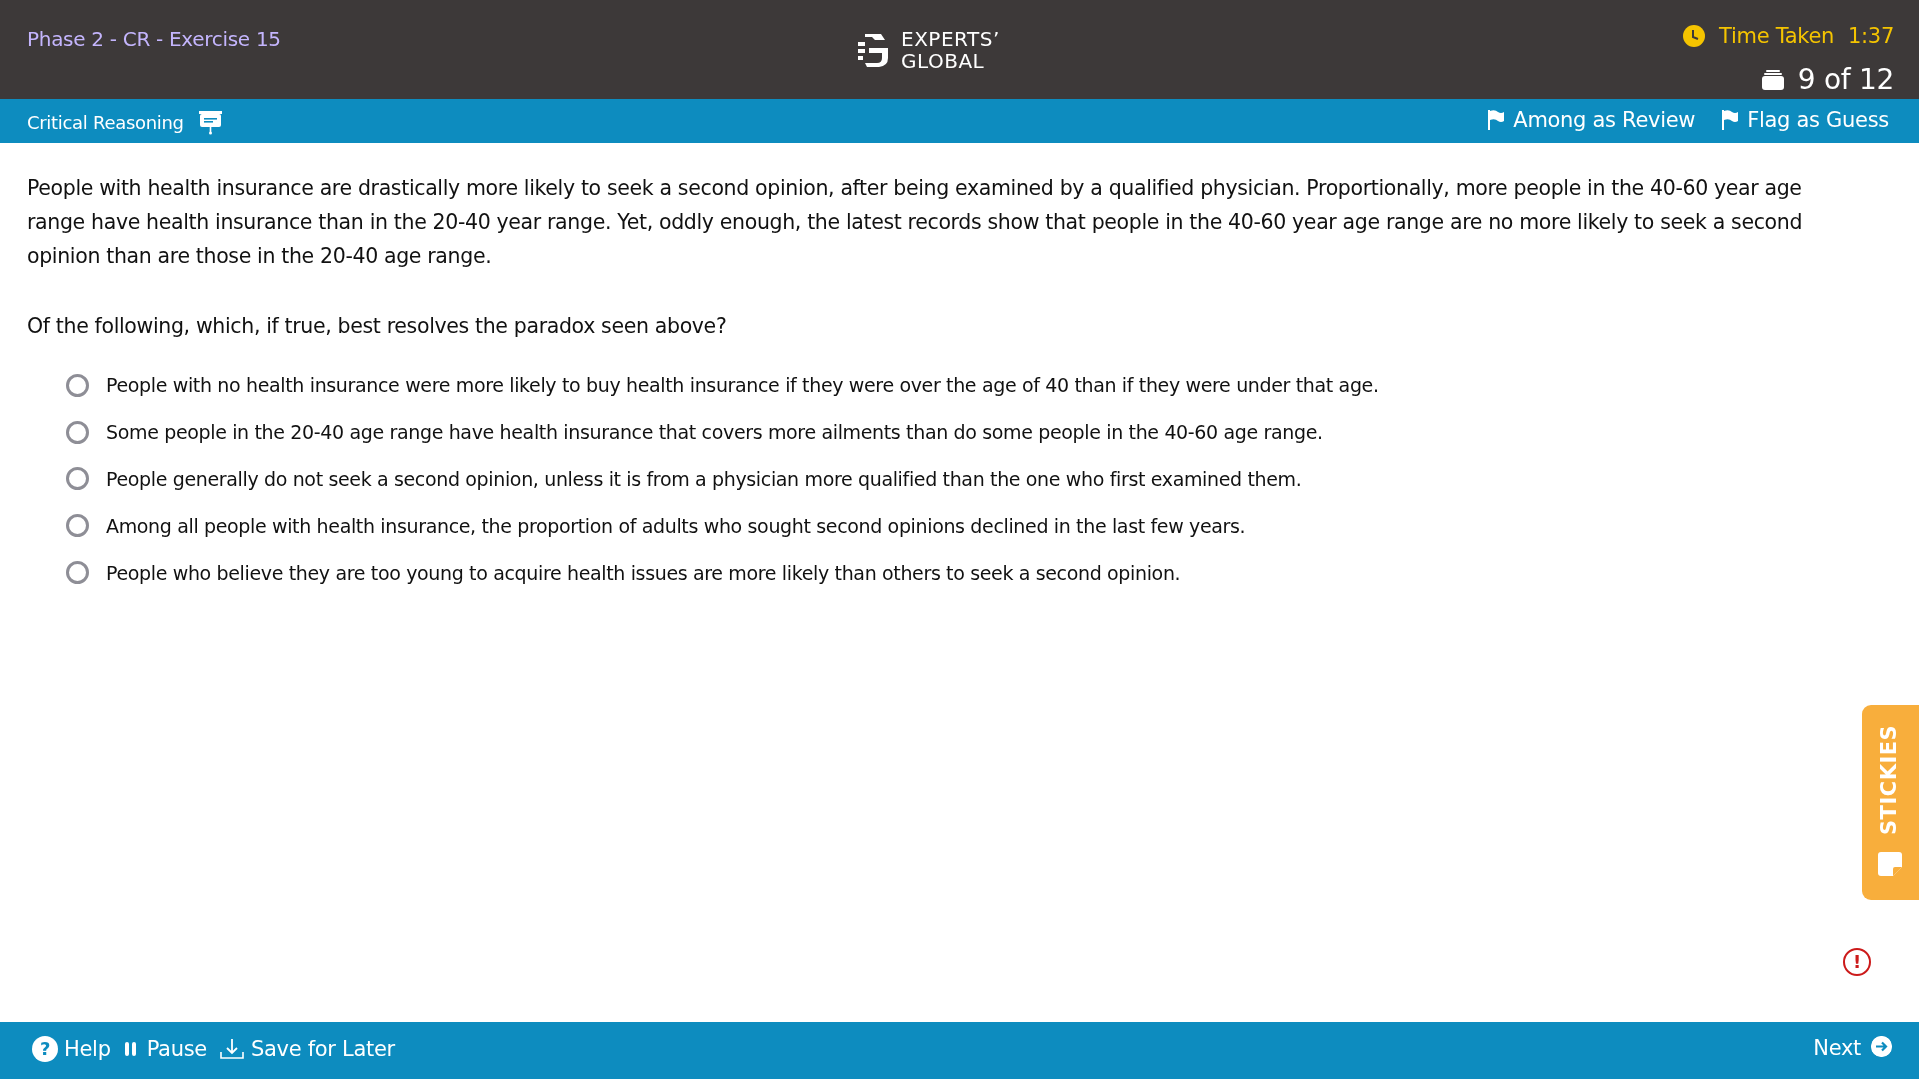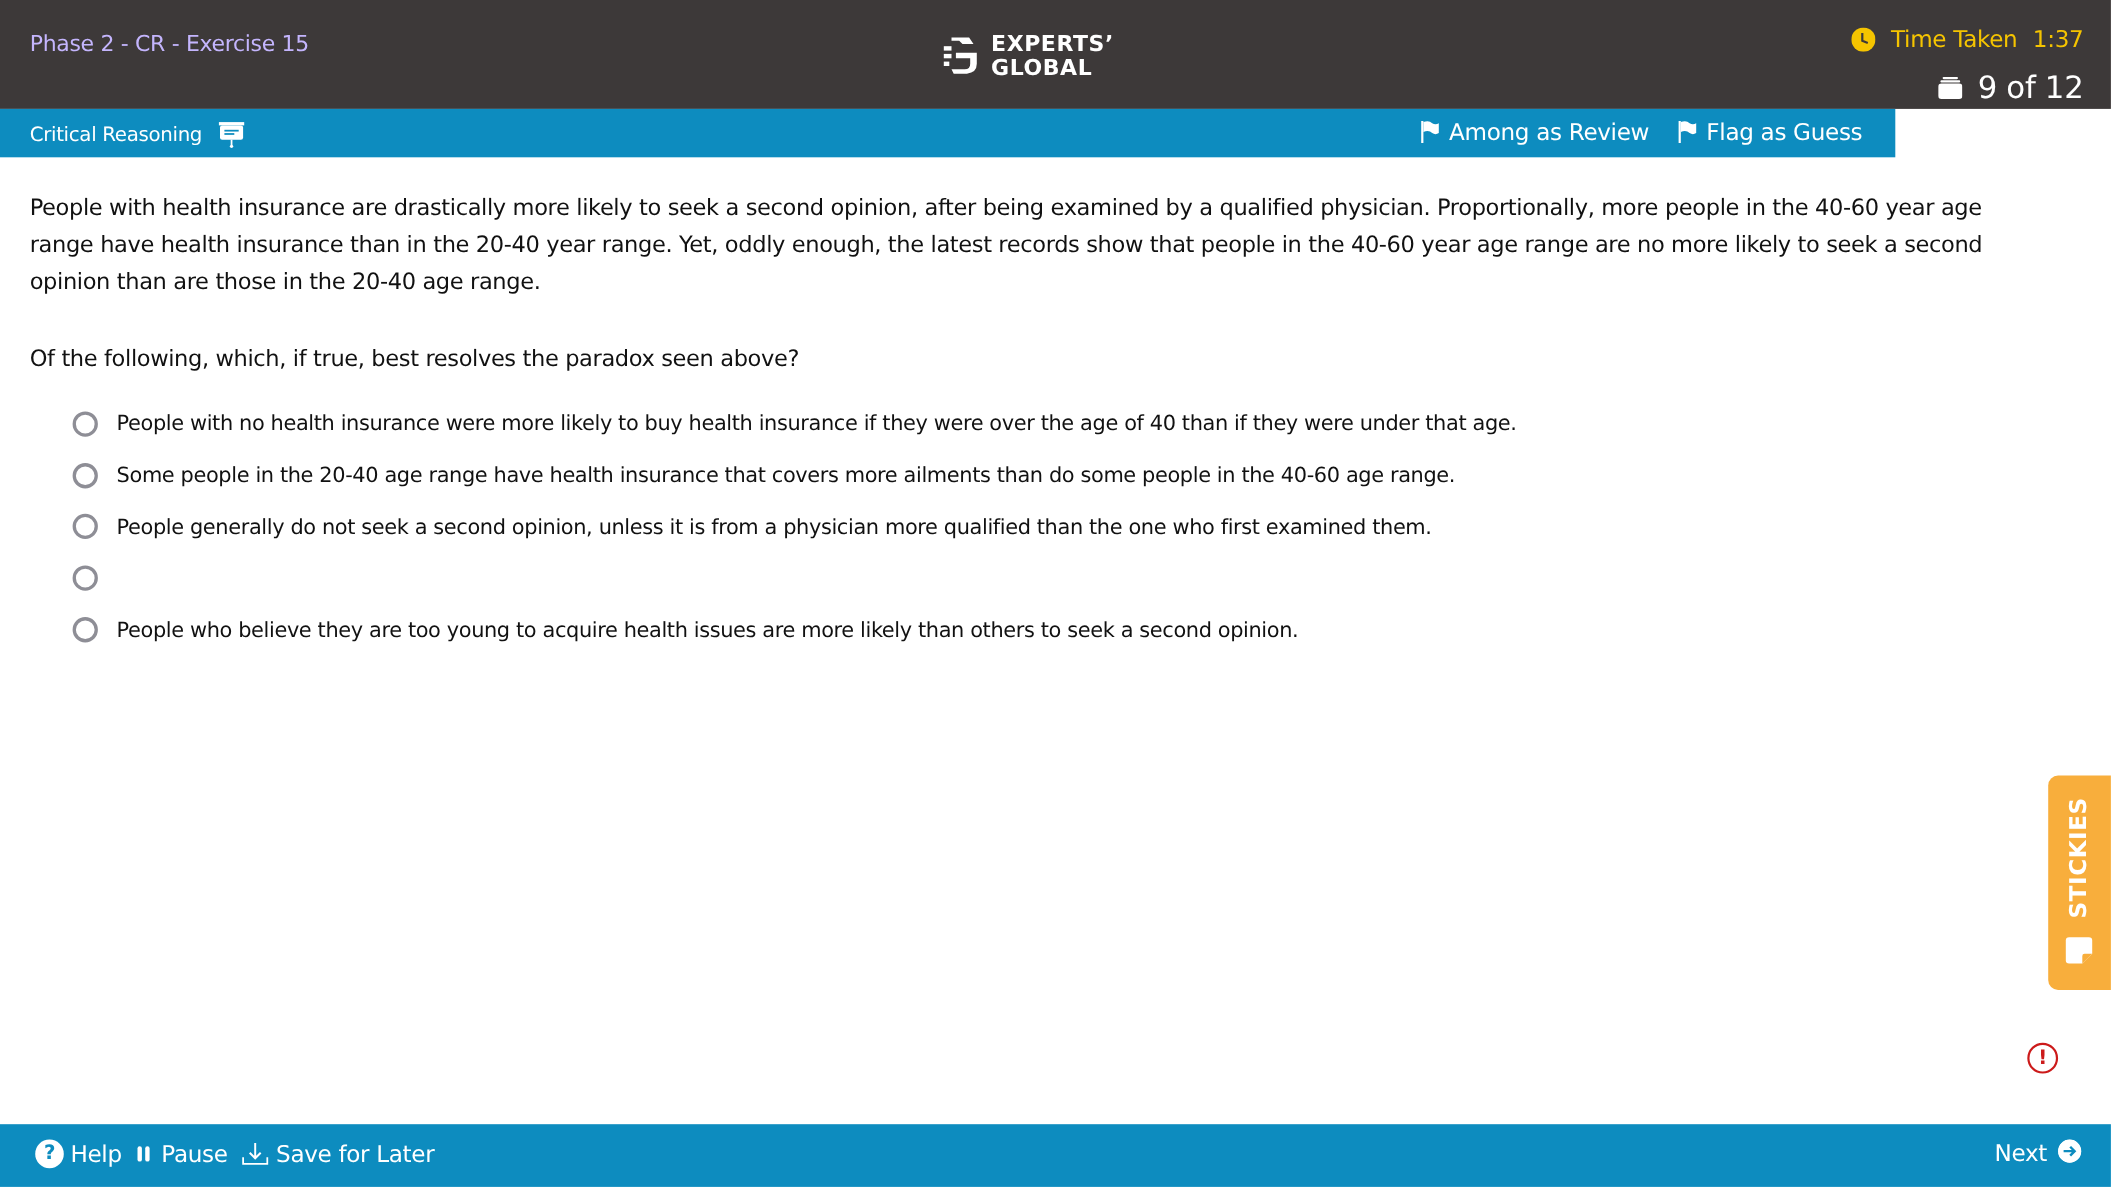--- a/index.html
+++ b/index.html
@@ -13,37 +13,37 @@
   }
   .header .title {
     position:absolute; left:27px; top:27px; font-size:20px; color:#c4b5fd;
     letter-spacing:-0.3px;
   }
   .logo {
     position:absolute; left:855px; top:26px; height:48px; display:flex; align-items:center;
   }
   .logo svg { display:block; }
   .logo .logo-text {
-    margin-left:10px; font-family:"DejaVu Sans", sans-serif; font-weight:bold;
+    margin-left:10px; font-family:"DejaVu Sans", sans-serif; font-weight:normal;
     font-size:20px; line-height:22px; color:#fff; letter-spacing:0.5px;
   }
   .timer {
     position:absolute; right:25px; top:24px; display:flex; align-items:center;
     color:#f5c400; font-size:21px; letter-spacing:-0.3px;
   }
   .timer .clock { width:22px; height:22px; margin-right:14px; }
   .timer .val { margin-left:14px; }
   .counter {
     position:absolute; right:25px; top:63px; display:flex; align-items:center;
     color:#fff; font-size:28px; letter-spacing:-0.3px;
   }
   .counter .stack { width:22px; height:22px; margin-right:14px; }
 
   .subbar {
-    position:absolute; left:0; top:99px; width:1723px; height:44px;
+    position:absolute; left:0; top:99px; width:1919px; height:44px;
     background:#0d8cbf; color:#fff;
   }
   .subbar .section {
     position:absolute; left:27px; top:11px; font-size:18px; display:flex; align-items:center;
     letter-spacing:-0.3px;
   }
   .subbar .section .board { margin-left:14px; width:25px; height:25px; }
   .flags {
     position:absolute; right:30px; top:9px; display:flex; align-items:center; font-size:21px;
     letter-spacing:-0.3px;
@@ -185,20 +185,21 @@
   <div class="option">
     <span class="radio"></span>
     <span class="txt">Some people in the 20-40 age range have health insurance that covers more ailments than do some people in the 40-60 age range.</span>
   </div>
   <div class="option">
     <span class="radio"></span>
     <span class="txt">People generally do not seek a second opinion, unless it is from a physician more qualified than the one who first examined them.</span>
   </div>
   <div class="option">
     <span class="radio"></span>
+    <span class="txt">Among all people with health insurance, the proportion of adults who sought second opinions declined in the last few years.</span>
   </div>
   <div class="option">
     <span class="radio"></span>
     <span class="txt">People who believe they are too young to acquire health issues are more likely than others to seek a second opinion.</span>
   </div>
 </div>
 
 <div class="stickies">
   <span class="label">STICKIES</span>
   <svg class="note-icon" viewBox="0 0 28 28">

